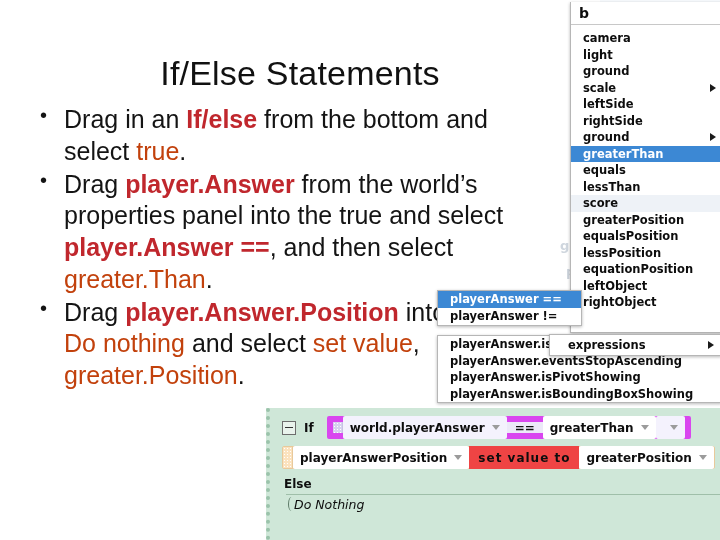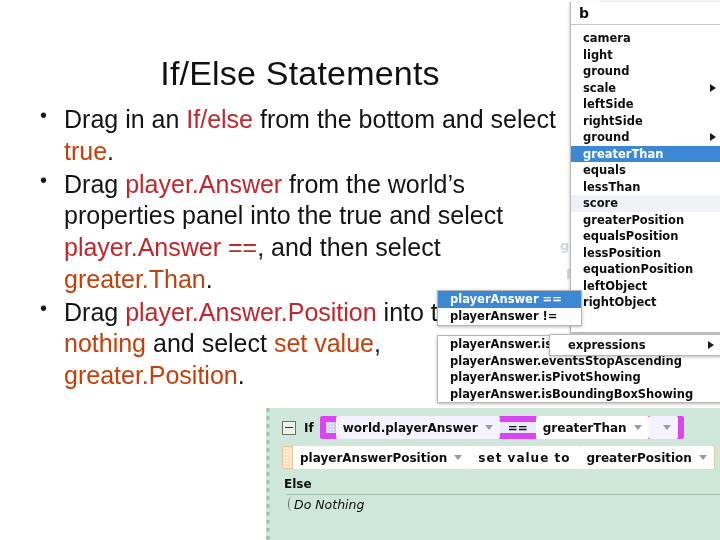--- a/index.html
+++ b/index.html
@@ -23,21 +23,21 @@
   
   .body-list{
     position:absolute;left:30px;top:104px;width:530px;
     font-size:25px;line-height:1.27;color:#141414;
   }
   .bullet{position:relative;padding-left:34px;margin:0 0 1px 0;}
   .bullet .dot{
     position:absolute;left:10px;top:-1px;font-size:20px;color:#141414;
   }
   .red{color:#c2410c;}
-  .redb{color:#c0272d;font-weight:normal;}
+  .redb{color:#c0272d;font-weight:bold;}
 
   
   .menu{
     position:absolute;
     background:#ffffff;
     border:1px solid #b6b6b6;
     box-shadow:0 1px 3px rgba(0,0,0,.28);
     font-size:11.5px;
     font-weight:bold;
     color:#0d0d0d;
@@ -103,21 +103,21 @@
   }
   .code-row{display:flex;align-items:center;}
   .ifrow{margin-bottom:7px;}
   .minus{
     width:12px;height:12px;border:1px solid #6d6d6d;background:#e9f3ec;
     position:relative;margin-right:8px;flex:none;
   }
   .minus:before{
     content:"";position:absolute;left:2px;right:2px;top:5px;height:1.5px;background:#333;
   }
-  .kw{margin-right:6px;}
+  .kw{margin-right:13px;}
   .tile{
     display:flex;align-items:center;
     background:#ece9f8;
     border:6px solid #d946ef;
     border-radius:2px;
     height:23px;
     box-sizing:border-box;
   }
   .grip{
     width:9px;height:100%;flex:none;
@@ -140,21 +140,21 @@
   .caret{
     display:inline-block;margin-left:7px;
     width:0;height:0;
     border-left:4px solid transparent;border-right:4px solid transparent;
     border-top:5px solid #9b9b9b;
   }
   .eq{padding:0 8px;color:#111;}
   .setrow{margin-bottom:8px;}
   .tile.or{background:#fdf0dc;border:1px solid #e8c99b;}
   .band{
-    background:#ffffff;height:23px;display:flex;align-items:center;
+    background:#ef4444;height:23px;display:flex;align-items:center;
     padding:0 9px;box-sizing:border-box;letter-spacing:1px;
   }
   .elsekw{margin:0 0 3px 2px;}
   .donothing{
     font-style:italic;font-weight:normal;font-size:12.5px;
     border-top:1px solid #9fbfa9;
     padding:2px 0 0 8px;
     margin-left:4px;
     width:435px;
     position:relative;

